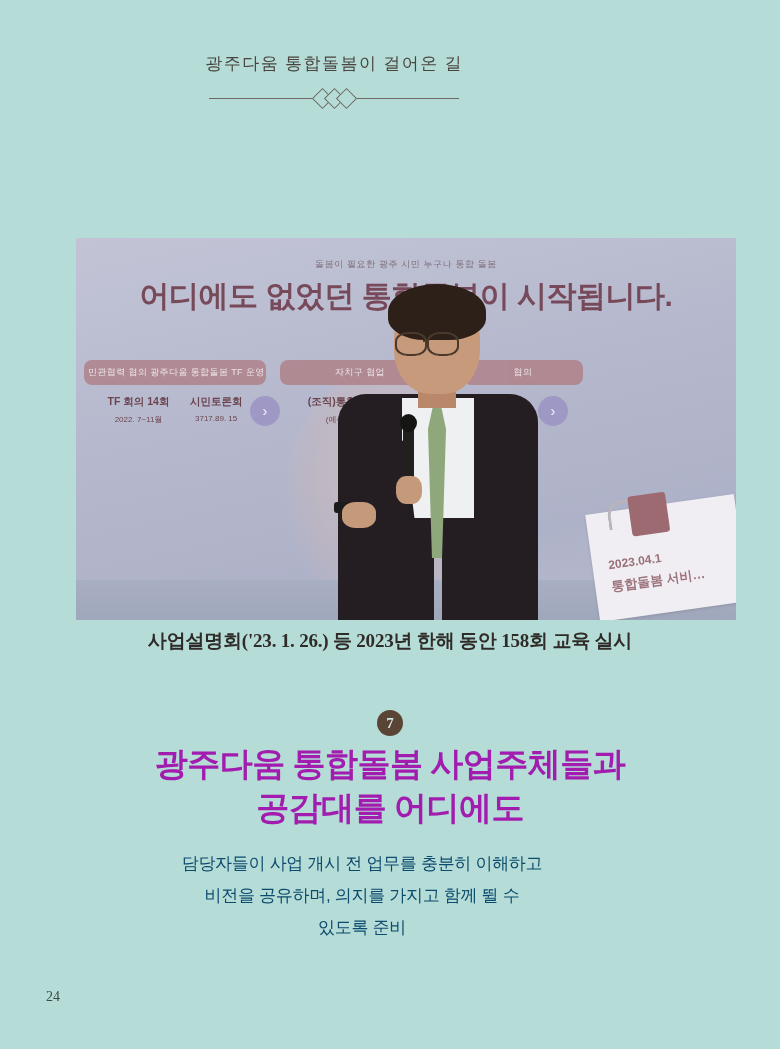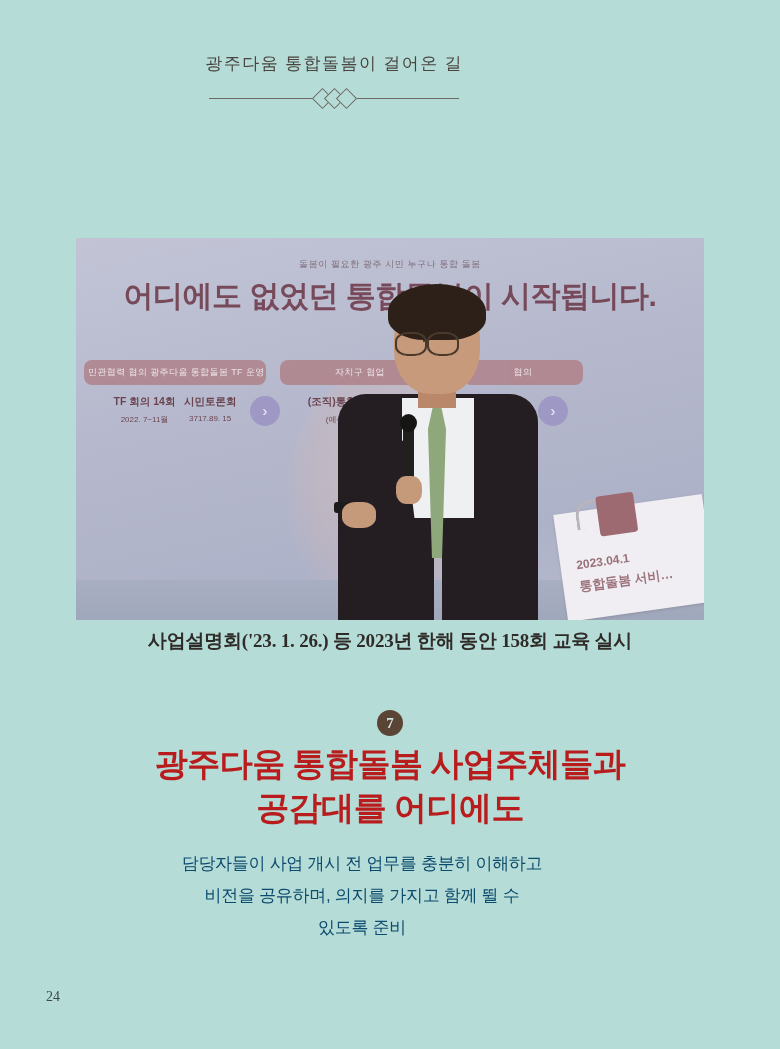--- a/index.html
+++ b/index.html
@@ -65,20 +65,21 @@
 
   
   .photo {
     position: absolute;
     left: 76px;
     top: 238px;
     width: 628px;
     height: 382px;
     overflow: hidden;
     background: #b9bcd0;
+    padding-left: 32px;
   }
   .slide-bg {
     position: absolute;
     inset: 0;
     background:
       linear-gradient(168deg, #c2c4d6 0%, #b6b9cd 40%, #aeb2c8 75%, #b9bccd 100%);
   }
   .slide-floor {
     position: absolute;
     left: 0;
@@ -152,21 +153,21 @@
     display: block;
   }
   .col-line2 {
     font-size: 8px;
     display: block;
     margin-top: 5px;
   }
   .col-inline {
     display: inline-block;
     vertical-align: top;
-    margin: 0 2px;
+    margin: 0 8px;
   }
   .arrow-chip {
     position: absolute;
     width: 30px;
     height: 30px;
     border-radius: 50%;
     background: #9b93c4;
     opacity: .85;
     color: #ffffff;
     font-size: 15px;
@@ -391,21 +392,21 @@
   }
   .section-title {
     position: absolute;
     top: 742px;
     left: 0;
     width: 780px;
     text-align: center;
     font-family: "Liberation Serif", serif;
     font-size: 33px;
     font-weight: bold;
-    color: #b91c1c;
+    color: #a21caf;
     line-height: 44px;
     letter-spacing: -0.5px;
   }
   .section-body {
     position: absolute;
     top: 848px;
     left: 0;
     width: 692px;
     text-align: center;
     font-size: 17px;

